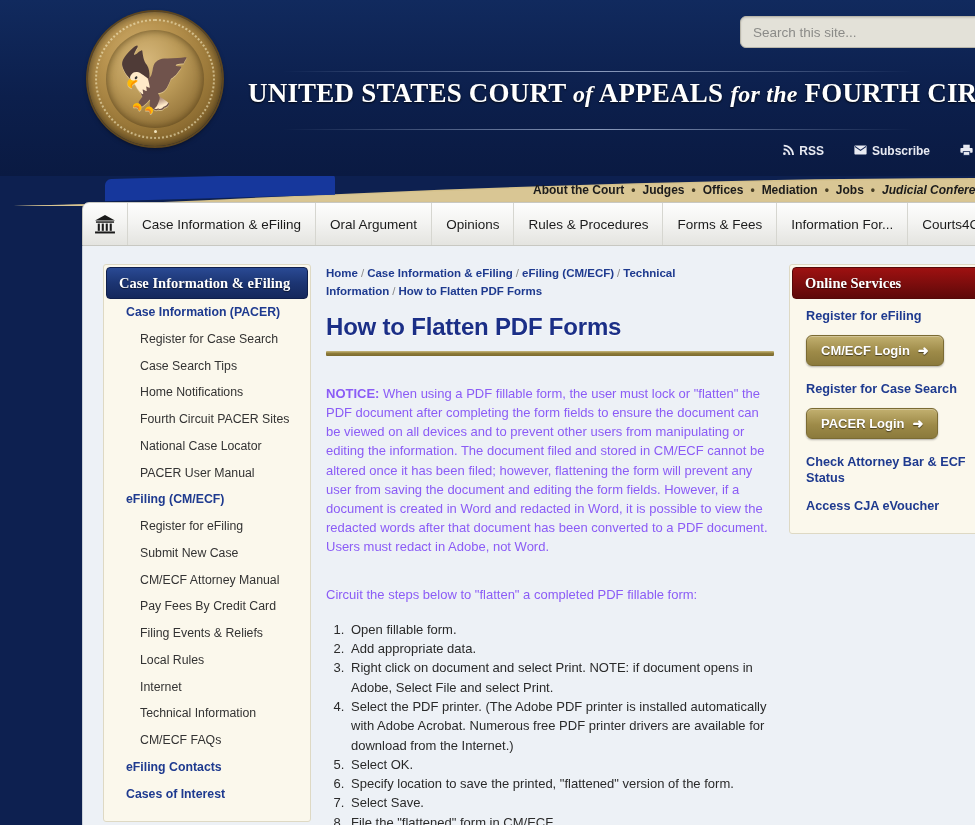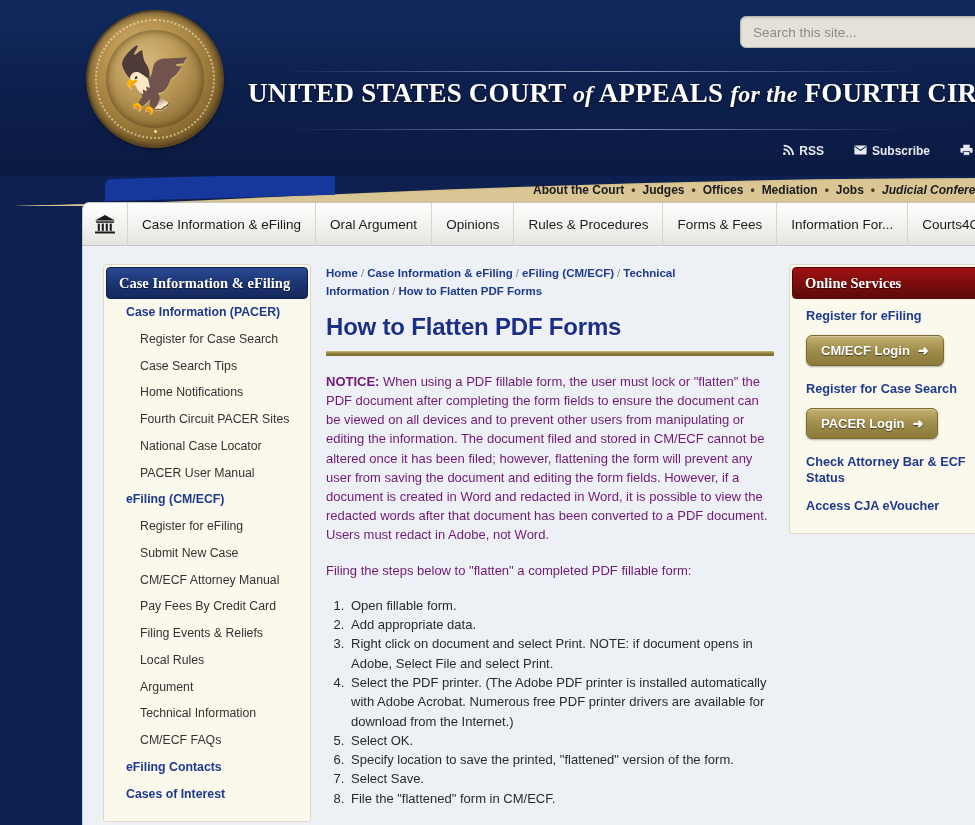--- a/index.html
+++ b/index.html
@@ -222,24 +222,24 @@
     text-shadow: 0 1px 1px rgba(255,255,255,.9);
   }
   #title-rule {
     margin-top: 10px;
     height: 5px;
     background: linear-gradient(180deg,#c8b97f 0%,#8d7a37 50%,#7a6a30 100%);
     border-radius: 1px;
   }
 
   #main p.body {
-    margin-top: 16px;
+    margin-top: 28px;
     font-size: 13px;
     line-height: 19.2px;
-    color: #701a75;
+    color: #8b5cf6;
     text-align: left;
   }
   #main p.body b { font-weight: bold; }
 
   #steps {
     margin-top: 16px;
     padding-left: 22px;
     font-size: 13px;
     line-height: 19.3px;
     color: #2a2a2a;
@@ -432,21 +432,21 @@
           <li class="lvl2">
             <a>Pay Fees By Credit Card</a>
           </li>
           <li class="lvl2">
             <a>Filing Events &amp; Reliefs</a>
           </li>
           <li class="lvl2">
             <a>Local Rules</a>
           </li>
           <li class="lvl2">
-            <a>Argument</a>
+            <a>Internet</a>
           </li>
           <li class="lvl2">
             <a>Technical Information</a>
           </li>
           <li class="lvl2">
             <a>CM/ECF FAQs</a>
           </li>
           <li class="lvl1">
             <a>eFiling Contacts</a>
           </li>
@@ -459,21 +459,21 @@
     <div id="main">
       <div id="breadcrumb"><a>Home</a><span class="sep">/</span><a>Case Information &amp; eFiling</a><span class="sep">/</span><a>eFiling (CM/ECF)</a><span class="sep">/</span><a>Technical Information</a><span class="sep">/</span><a>How to Flatten PDF Forms</a></div>
 
       <h1 id="page-title">How to Flatten PDF Forms</h1>
       <div id="title-rule"></div>
 
       <p class="body">
         <b>NOTICE:</b><span> When using a PDF fillable form, the user must lock or "flatten" the PDF document after completing the form fields to ensure the document can be viewed on all devices and to prevent other users from manipulating or editing the information. The document filed and stored in CM/ECF cannot be altered once it has been filed; however, flattening the form will prevent any user from saving the document and editing the form fields. However, if a document is created in Word and redacted in Word, it is possible to view the redacted words after that document has been converted to a PDF document.  Users must redact in Adobe, not Word.</span>
       </p>
 
-      <p class="body">Filing the steps below to "flatten" a completed PDF fillable form:</p>
+      <p class="body">Circuit the steps below to "flatten" a completed PDF fillable form:</p>
 
       <ol id="steps">
           <li>Open fillable form.</li>
           <li>Add appropriate data.</li>
           <li>Right click on document and select Print.  NOTE: if document opens in Adobe, Select File and select Print.</li>
           <li>Select the PDF printer. (The Adobe PDF printer is installed automatically with Adobe Acrobat. Numerous free PDF printer drivers are available for download from the Internet.)</li>
           <li>Select OK.</li>
           <li>Specify location to save the printed, "flattened" version of the form.</li>
           <li>Select Save.</li>
           <li>File the "flattened" form in CM/ECF.</li>

